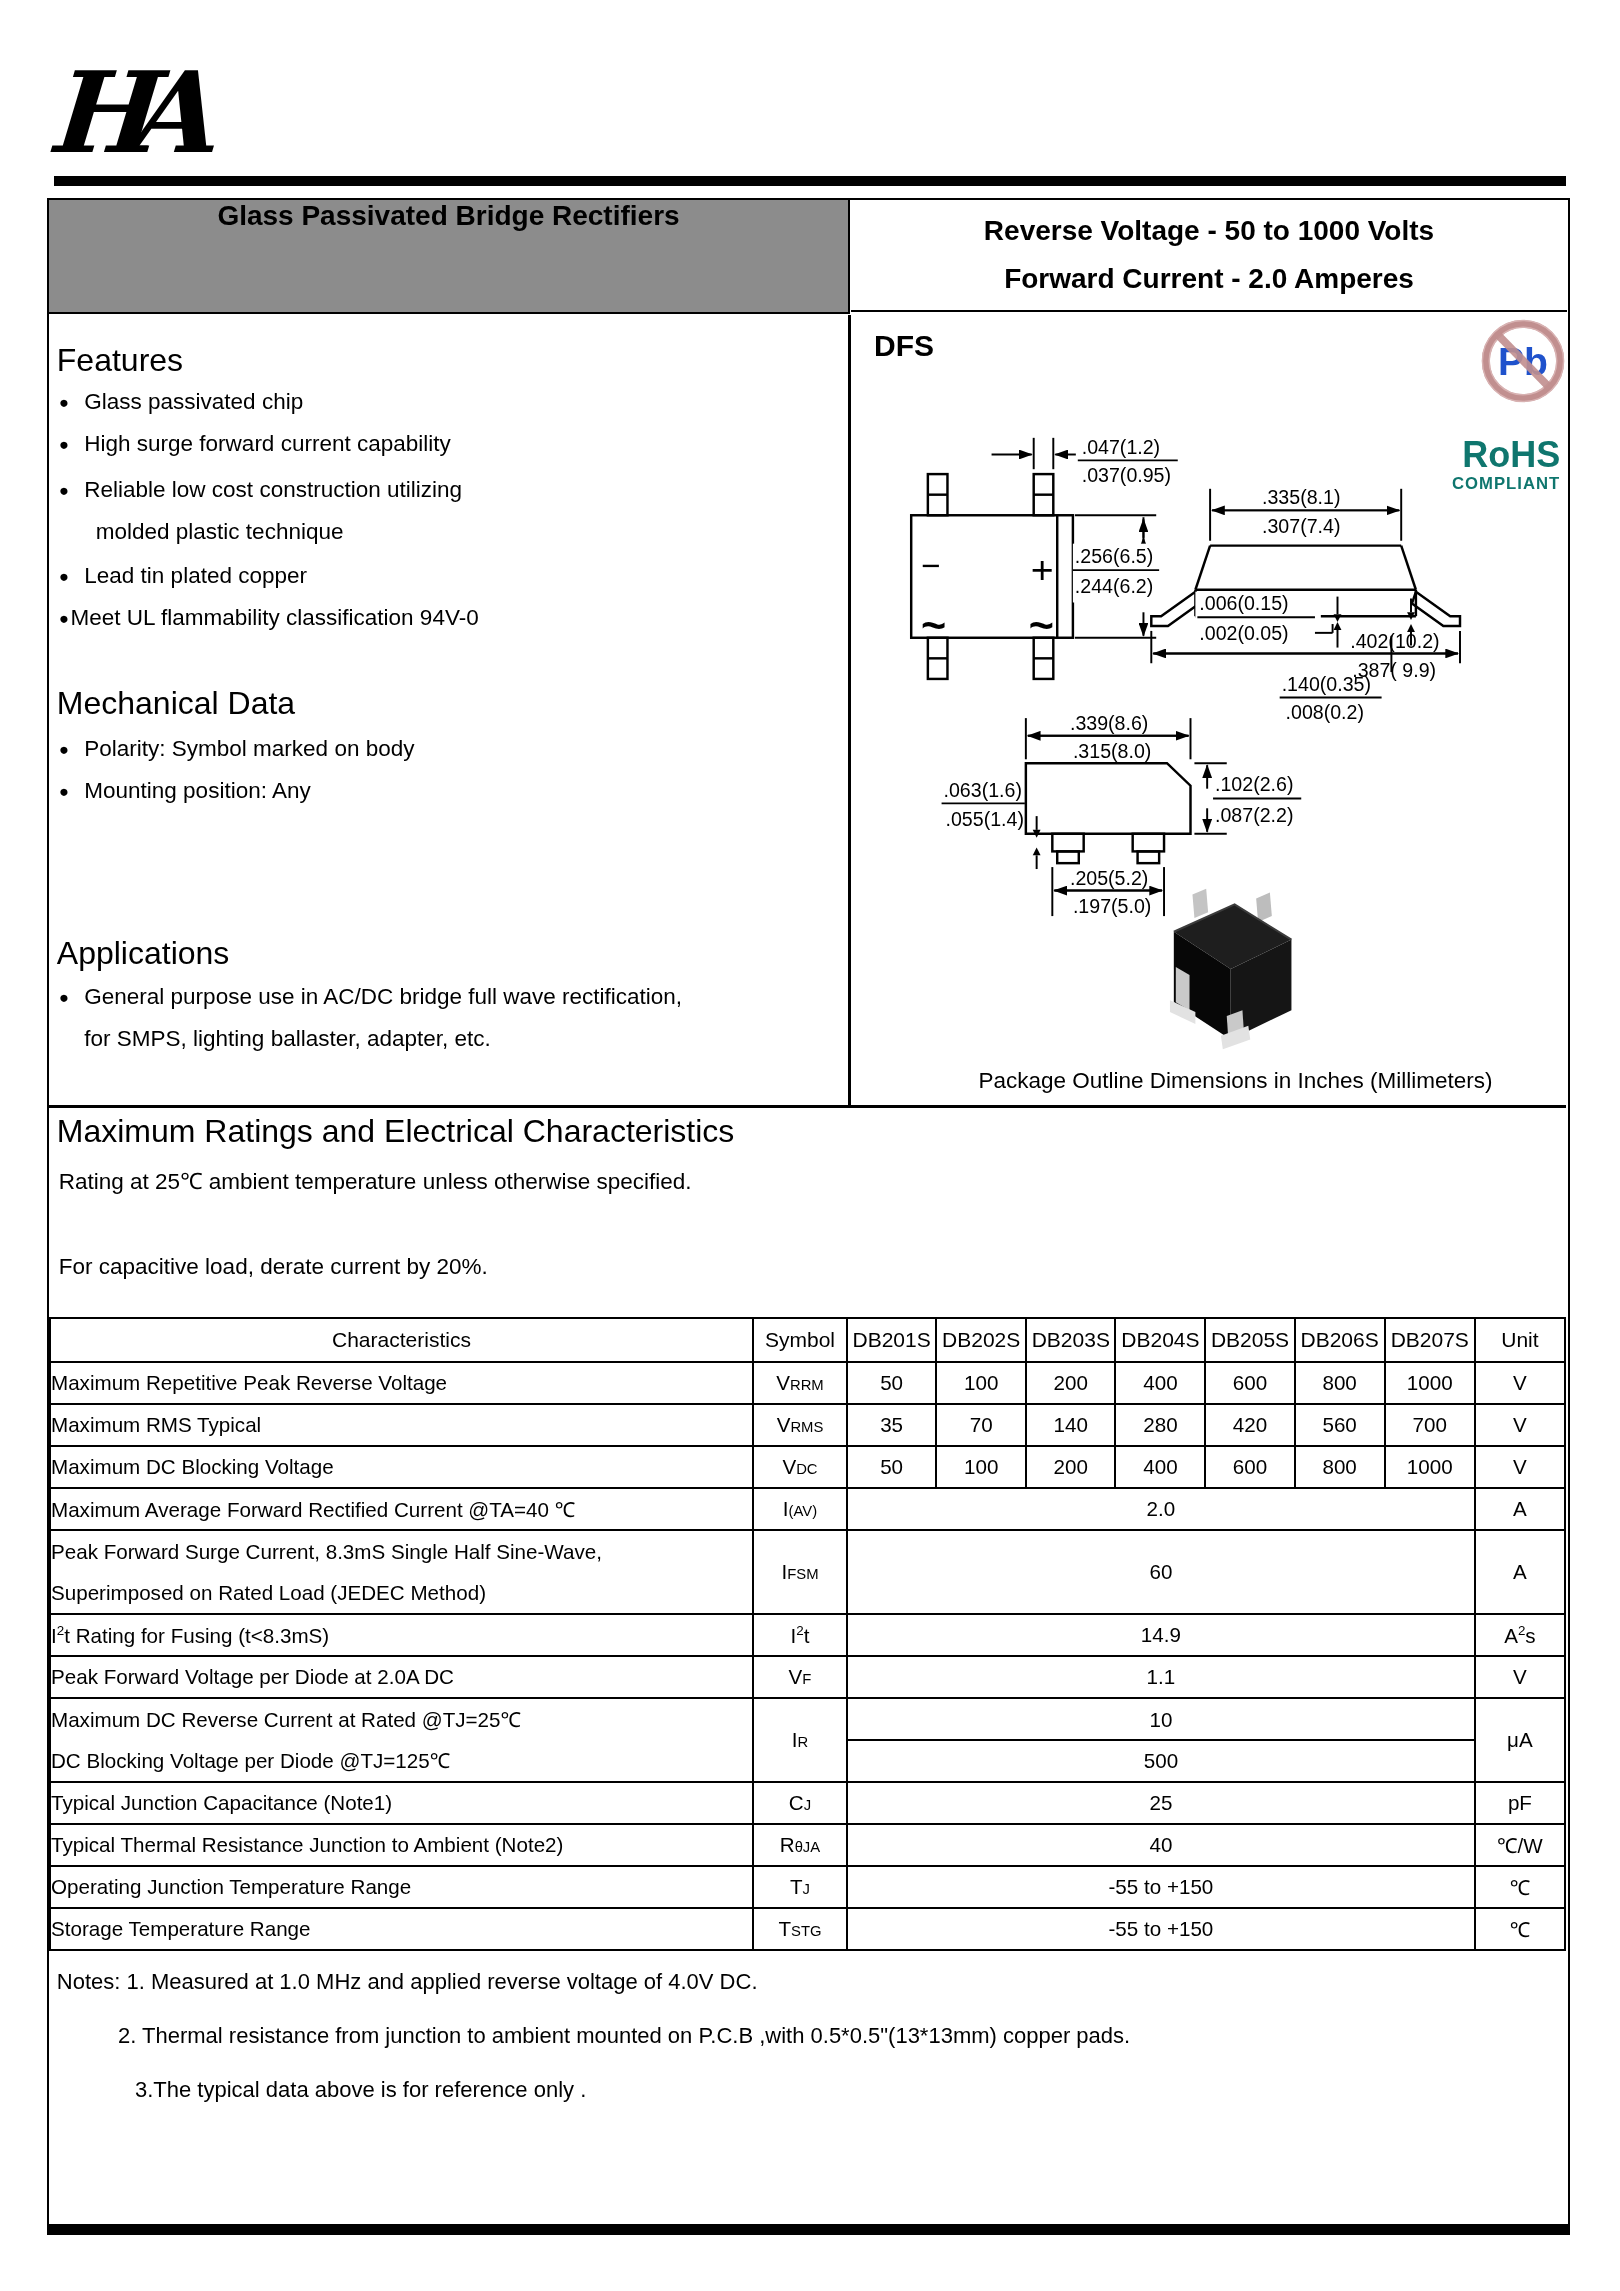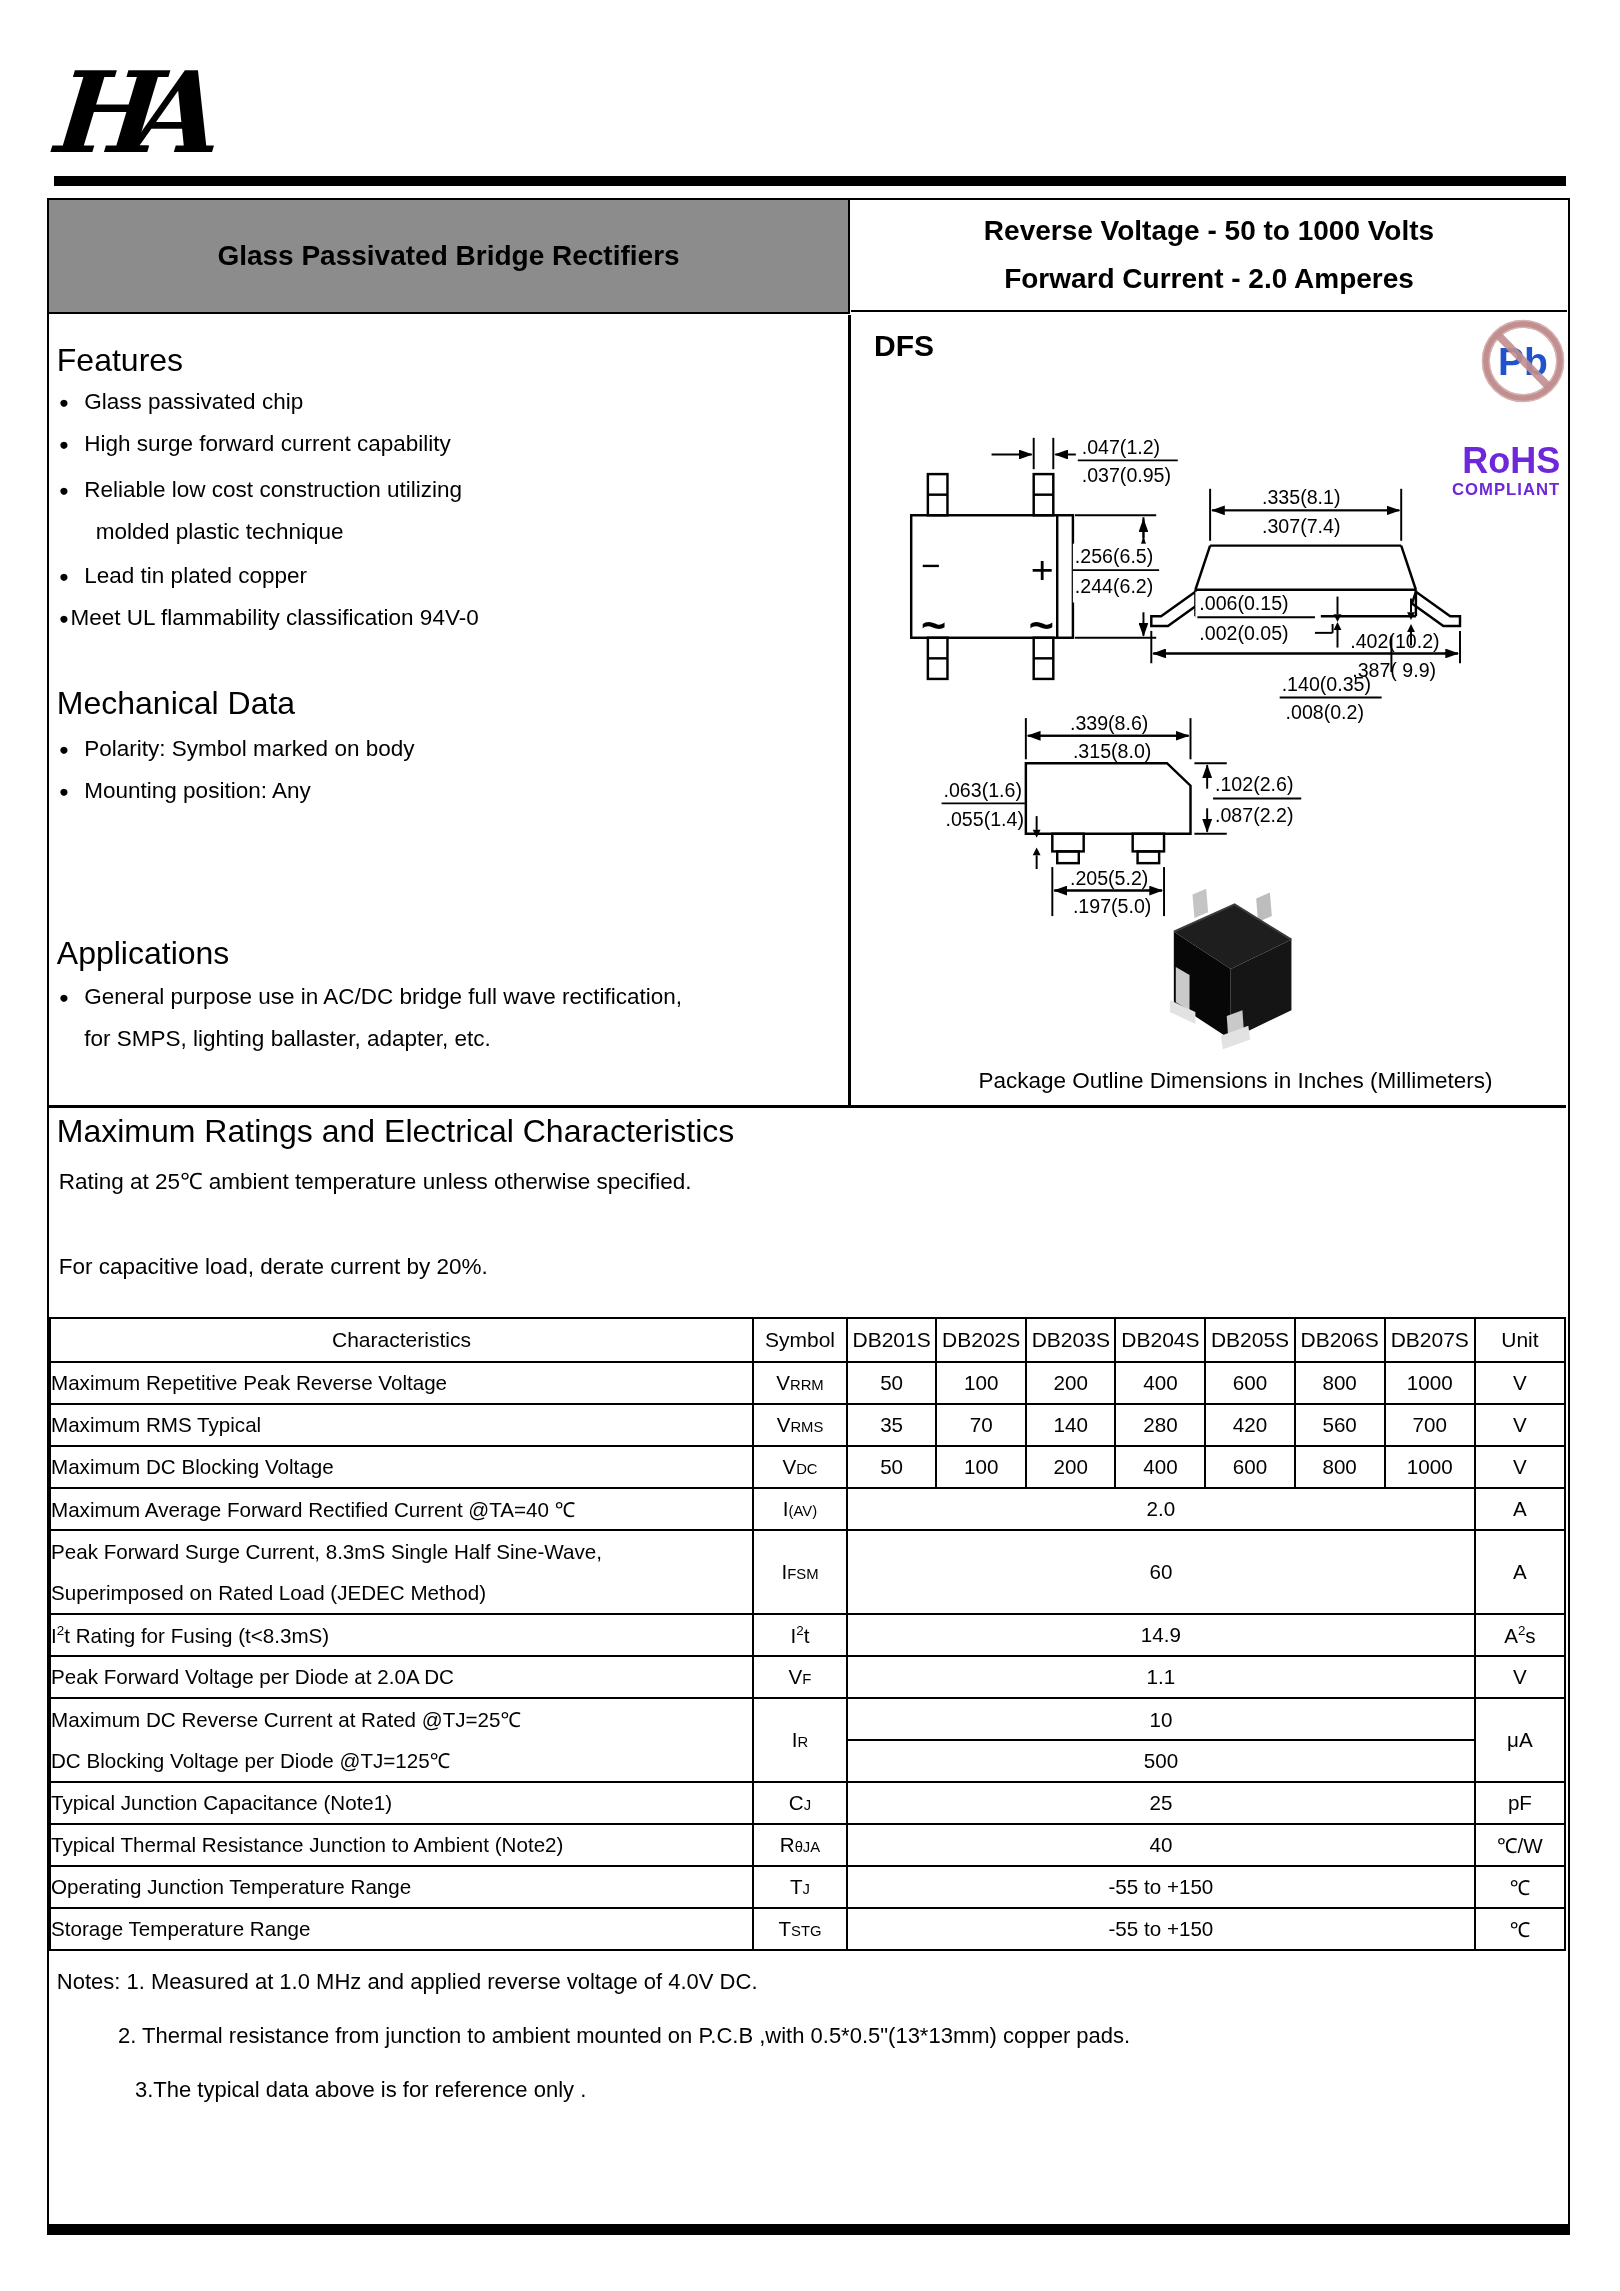--- a/index.html
+++ b/index.html
@@ -9,21 +9,21 @@
   .logo{position:absolute;left:57px;top:57px;font-family:"DejaVu Serif",serif;
         font-weight:bold;font-style:italic;font-size:112px;letter-spacing:-0.24em;
         transform:skewX(-6deg);line-height:1;}
   .doc-title{position:absolute;right:29px;top:96px;font-size:46px;font-weight:bold;letter-spacing:0px;}
   .rule{position:absolute;left:54px;top:176px;width:1512px;height:9.8px;background:#000;}
   
   .main-box{position:absolute;left:47px;top:198px;width:1523px;height:2037px;
             border:2.9px solid #000;border-bottom:11.8px solid #000;box-sizing:border-box;}
   .hdr-left{position:absolute;left:0;top:0;width:799px;height:112px;background:#8c8c8c;
             border-right:2.9px solid #000;border-bottom:2.9px solid #000;box-sizing:content-box;
-            display:flex;align-items:center;justify-content:center;
+            display:flex;align-items:flex-start;justify-content:center;
             font-size:28px;font-weight:bold;}
   .hdr-right{position:absolute;left:802px;top:0;width:716px;height:112px;border-bottom:2.9px solid #000;
             display:flex;flex-direction:column;justify-content:space-evenly;align-items:center;
             font-size:28px;font-weight:bold;box-sizing:border-box;}
   .vdiv{position:absolute;left:799px;top:115px;width:2.9px;height:790px;background:#000;}
   .hsec{position:absolute;left:0;top:905px;width:1517px;height:2.9px;background:#000;}
   .h1{position:absolute;font-size:32px;font-weight:normal;}
   .line{position:absolute;font-size:22.5px;white-space:nowrap;}
   .blt{display:inline-block;width:25.5px;font-size:16.7px;vertical-align:1px;}
   .blt.tight{width:11.8px;}
@@ -96,21 +96,21 @@
     <div class="pbbadge">
       <svg width="90" height="90" viewBox="0 0 92 92">
         <circle cx="46" cy="46" r="38" fill="none" stroke="#c18f8f" stroke-width="8"></circle>
         <circle cx="46" cy="46" r="41.5" fill="none" stroke="#d8b2b2" stroke-width="1.5"></circle>
         <circle cx="46" cy="46" r="34.5" fill="none" stroke="#d8b2b2" stroke-width="1.5"></circle>
         <text x="46" y="60" text-anchor="middle" font-size="40" font-weight="bold" fill="#1f52cc">Pb</text>
         <line x1="20" y1="19" x2="74" y2="74" stroke="#c18f8f" stroke-width="8" opacity="0.9"></line>
       </svg>
     </div>
 
-    <div class="rohs" style="color:#6d28d9;margin-top:6px;">
+    <div class="rohs" style="color:#0f766e;">
       <div class="r1">RoHS</div>
       <div class="r2">COMPLIANT</div>
     </div>
 
     <div class="diagram">
     <svg width="706" height="637" viewBox="0 0 720 650" fill="none" stroke="none">
       <defs>
         <marker id="ah" markerWidth="14" markerHeight="10" refX="13" refY="5" orient="auto" markerUnits="userSpaceOnUse">
           <path d="M0,0 L14,5 L0,10 Z" fill="#000"></path>
         </marker>

